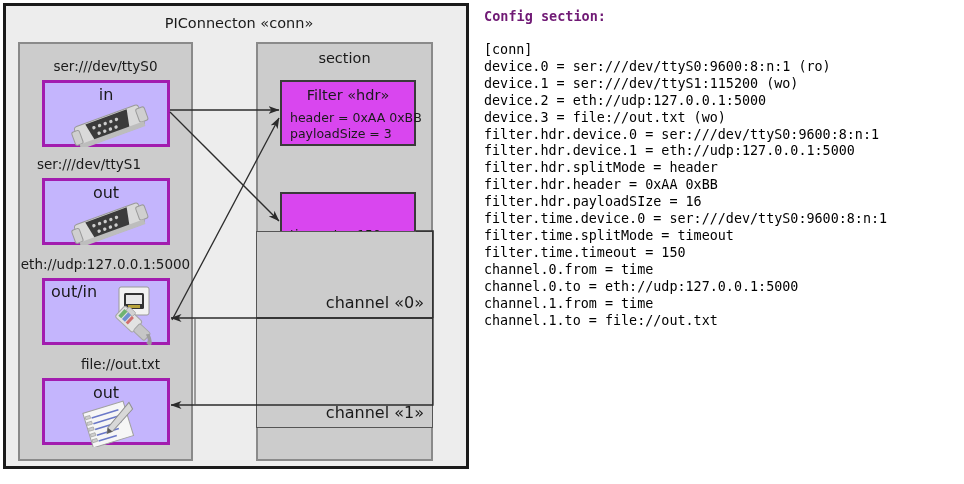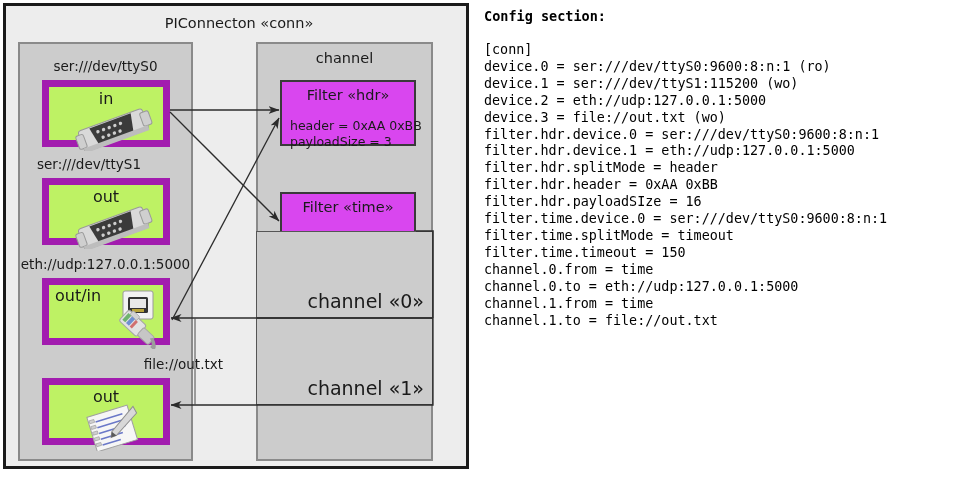--- a/index.html
+++ b/index.html
@@ -71,22 +71,22 @@
   .dev-caption {
     position: absolute;
     text-align: center;
     font-size: 13.5px;
     color: #1a1a1a;
     white-space: nowrap;
   }
 
   .dev-card {
     position: absolute;
-    background: #bef264;
-    border: 7px solid #a21caf;
+    background: #c4b5fd;
+    border: 3px solid #a21caf;
     box-sizing: border-box;
   }
 
   .dev-label {
     position: absolute;
     top: 2px;
     left: 0; right: 0;
     text-align: center;
     font-size: 16px;
     color: #1a1a1a;
@@ -115,35 +115,34 @@
     text-align: center;
     font-size: 14.5px;
     color: #1a1a1a;
   }
   .filter-prop {
     position: absolute;
     left: 8px;
     font-size: 12.5px;
     color: #1a1a1a;
     white-space: nowrap;
-    margin-top: 8px;
   }
 
   
   .channel-box {
     position: absolute;
     background: #cccccc;
     border: 1.5px solid #555555;
     box-sizing: border-box;
   }
   .channel-label {
     position: absolute;
     right: 8px;
     bottom: 5px;
-    font-size: 19px;
+    font-size: 16px;
     color: #1a1a1a;
     white-space: nowrap;
   }
 
   #arrows {
     position: absolute;
     left: 0; top: 0;
     width: 478px; height: 484px;
     pointer-events: none;
   }
@@ -153,21 +152,21 @@
     position: absolute;
     left: 482px; top: 0;
     width: 482px; height: 484px;
   }
   .config-heading {
     position: absolute;
     left: 2px; top: 8px;
     font-family: "DejaVu Sans Mono", monospace;
     font-weight: bold;
     font-size: 13.5px;
-    color: #000000;
+    color: #701a75;
   }
   .config-lines {
     position: absolute;
     left: 2px; top: 42px;
     font-family: "DejaVu Sans Mono", monospace;
     font-size: 13.4px;
     line-height: 16.9px;
     color: #000000;
     white-space: pre;
   }
@@ -253,21 +252,21 @@
           <rect x="20" y="29" width="4" height="9" fill="#6fb36f"></rect>
           <rect x="25" y="29" width="4" height="9" fill="#6f8fd0"></rect>
           <rect x="30" y="29" width="3" height="9" fill="#d06f6f"></rect>
           <rect x="41" y="29" width="15" height="10" rx="2" fill="#c6c6c6" stroke="#a5a5a5" stroke-width="1"></rect>
           <path d="M55 30 q10 4 9 9 l-5 0 q1 -4 -6 -6 z" fill="#9c9c9c"></path>
         </g>
       </svg>
     </div>
   </div>
 
-  <div class="dev-caption" style="left:18px; top:356px; width:205px;text-align:right;">file://out.txt</div>
+  <div class="dev-caption" style="left:18px; top:356px; width:205px;">file://out.txt</div>
   <div class="dev-card" style="left:42px; top:378px; width:128px; height:67px;">
     <div class="dev-label">out</div>
     <div class="dev-icon" style="left:32px; top:18px;">
       <svg width="72" height="48" viewBox="0 0 72 48">
         <g transform="rotate(-17 36 24)">
           <rect x="10" y="6" width="42" height="36" fill="#f6f6f6" stroke="#a0a0a0" stroke-width="1"></rect>
           <g stroke="#6a78c8" stroke-width="1.6">
             <line x1="17" y1="13" x2="45" y2="13"></line>
             <line x1="17" y1="19" x2="45" y2="19"></line>
             <line x1="17" y1="25" x2="45" y2="25"></line>
@@ -284,38 +283,37 @@
         </g>
         <g transform="rotate(38 44 20)">
           <path d="M40 2 l7 3 l-2 30 l-3 5 l-3 -5 z" fill="#d8d8d8" stroke="#8f8f8f" stroke-width="1"></path>
           <path d="M39 35 l3 5 l3 -5 z" fill="#5a5a5a"></path>
         </g>
       </svg>
     </div>
   </div>
 
   <div class="gray-box" id="filters-box">
-    <div class="filters-title">channel</div>
+    <div class="filters-title">section</div>
   </div>
 
   <div class="filter-card" style="left:280px; top:80px; width:136px; height:66px;">
     <div class="filter-title">Filter «hdr»</div>
     <div class="filter-prop" style="top:28px;">header = 0xAA 0xBB</div>
     <div class="filter-prop" style="top:44px;">payloadSize = 3</div>
   </div>
 
   <div class="filter-card" style="left:280px; top:192px; width:136px; height:74px;">
-    <div class="filter-title">Filter «time»</div>
     <div class="filter-prop" style="top:33px;">timeout = 150 ms</div>
   </div>
 
   <div class="channel-box" style="left:256px; top:231px; width:177px; height:87px;">
     <div class="channel-label">channel «0»</div>
   </div>
-  <div class="channel-box" style="left:256px; top:318px; width:177px; height:87px;">
+  <div class="channel-box" style="left:256px; top:318px; width:177px; height:110px;">
     <div class="channel-label">channel «1»</div>
   </div>
 
   <svg id="arrows">
     <defs>
       <marker id="ah" markerWidth="11" markerHeight="8" refX="10.5" refY="4" orient="auto" markerUnits="userSpaceOnUse">
         <path d="M0,0 L11,4 L0,8 L3,4 z" fill="#2b2b2b"></path>
       </marker>
     </defs>
     <g stroke="#2b2b2b" stroke-width="1.3" fill="none">

